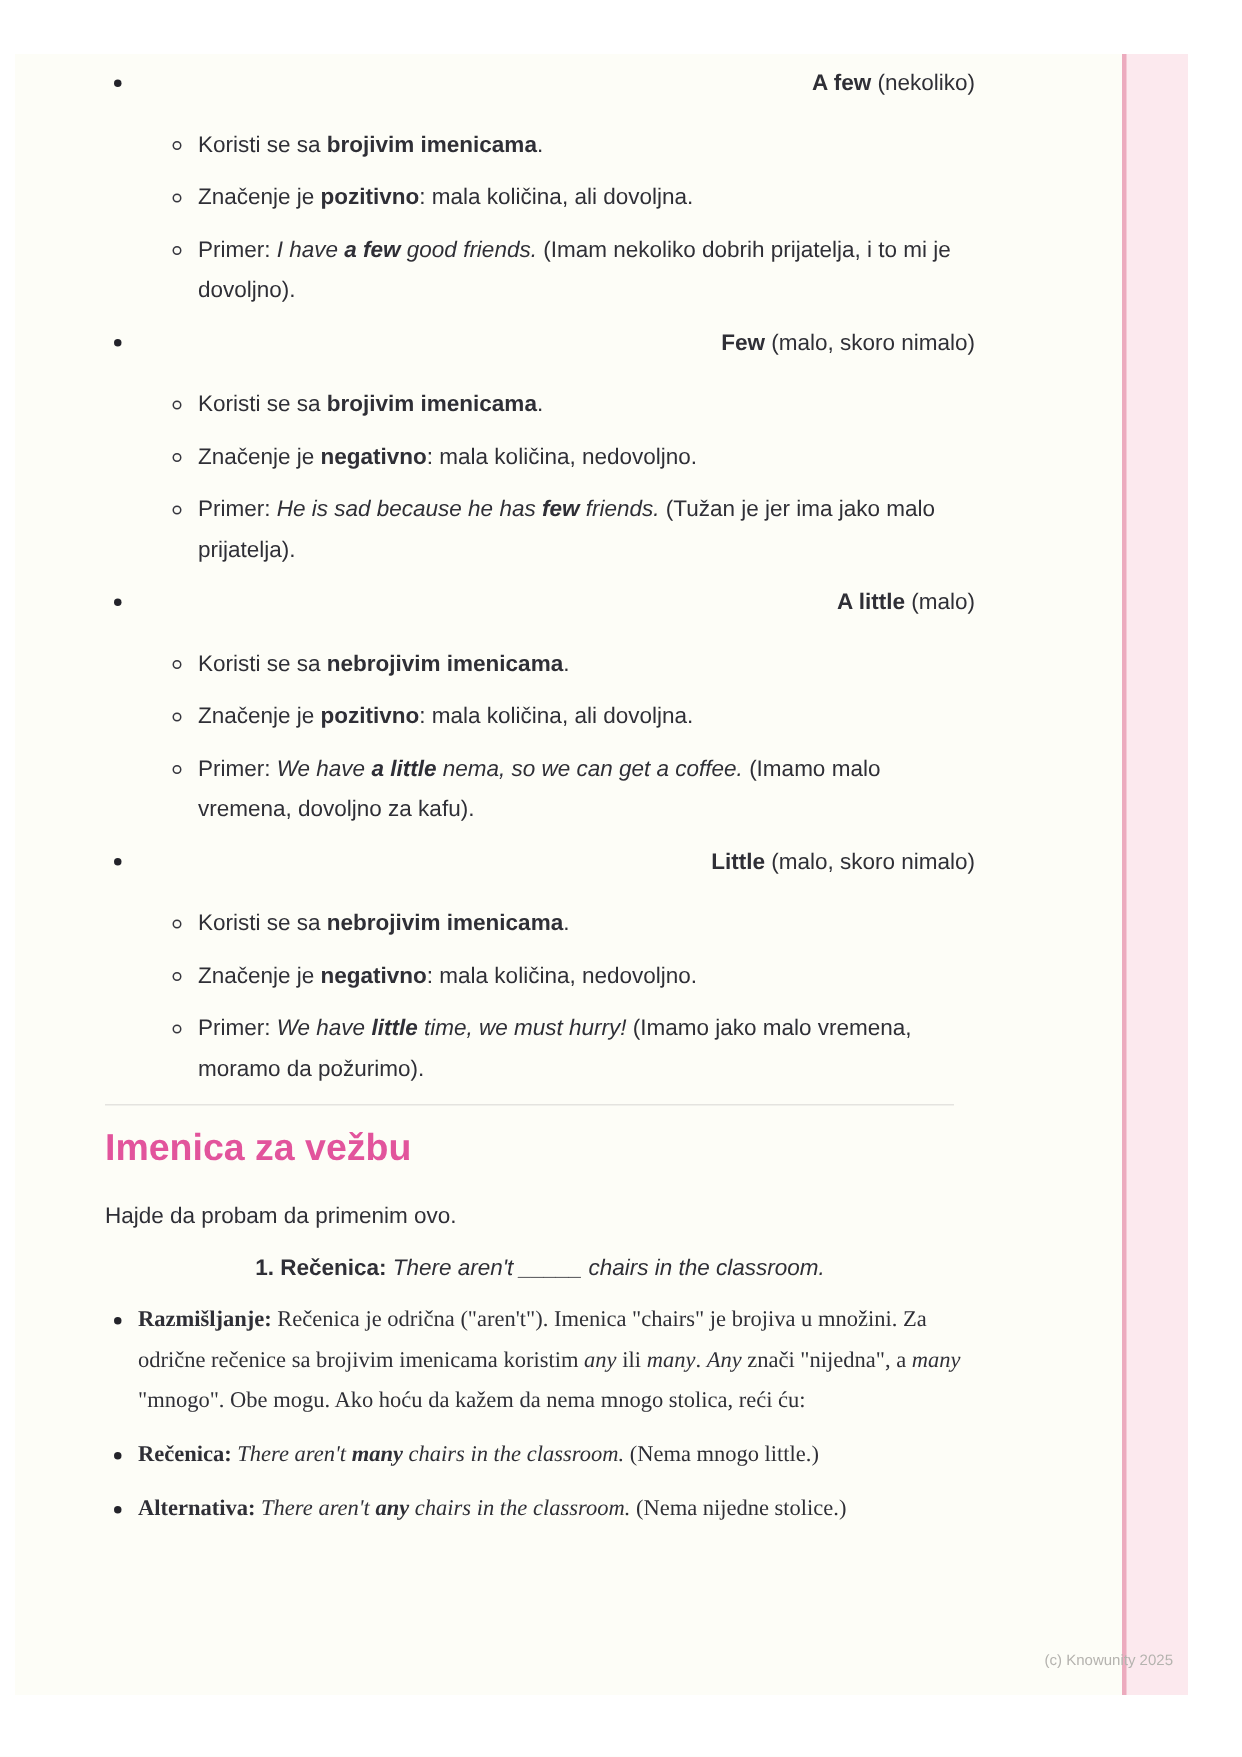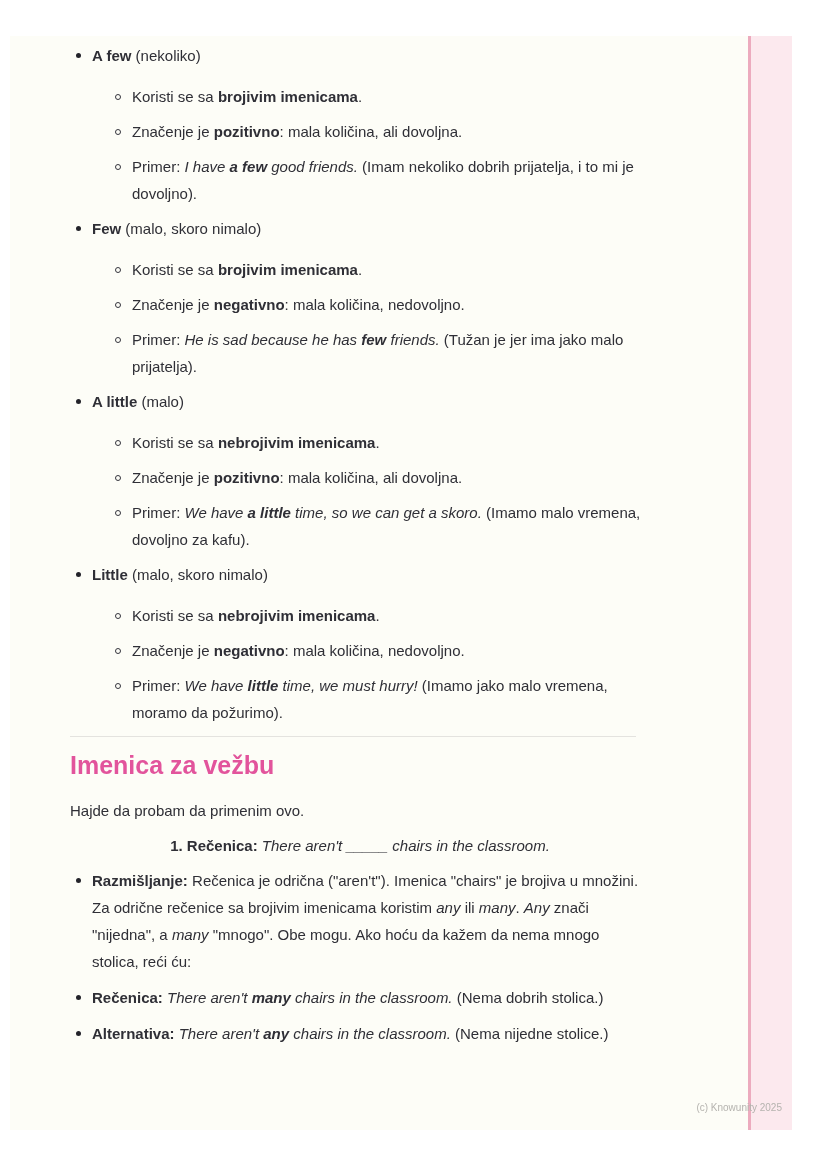--- a/index.html
+++ b/index.html
@@ -30,39 +30,39 @@
     font-size:15px;line-height:27px;z-index:0;
   }
   .b{font-weight:700;}
   .i{font-style:italic;margin-top:10px;}
   ul{list-style:none;margin:0;padding:0;}
   .term{position:relative;padding-left:22px;margin-bottom:4px;}
   .term::before{
     content:"";position:absolute;left:6px;top:11px;width:5px;height:5px;
     border-radius:50%;background:#23232a;
   }
-  .term-title{margin-bottom:14px;}
+  .term-title{margin-bottom:14px;text-align:right;}
   .points{margin-left:20px;}
   .point{position:relative;padding-left:20px;margin-bottom:8px;}
   .point::before{
     content:"";position:absolute;left:3px;top:11px;width:6px;height:6px;
     border-radius:50%;border:1.4px solid #36363e;box-sizing:border-box;background:transparent;
   }
   .divider{
     border:none;border-top:1px solid var(--divider);
     width:566px;margin:10px 0 0 0;
   }
   .practice-heading{
     color:var(--accent);font-size:25px;line-height:32px;font-weight:700;
     margin:12px 0 0 0;letter-spacing:0;
   }
   .intro{margin:16px 0 0 0;}
   .sentence{margin:8px 0 0 0;text-align:center;}
   .answers{margin-top:8px;}
-  .answer{position:relative;padding-left:22px;margin-bottom:9px;}
+  .answer{position:relative;padding-left:22px;margin-bottom:9px;font-family:Liberation Serif, serif;}
   .answer::before{
     content:"";position:absolute;left:6px;top:11px;width:5px;height:5px;
     border-radius:50%;background:#23232a;
   }
   .watermark{
     position:absolute;right:10px;top:1066px;z-index:2;
     font-size:10px;line-height:12px;color:var(--watermark);
     white-space:nowrap;
   }
 </style>
@@ -89,41 +89,41 @@
           <li class="point"><span>Koristi se sa </span><span class="b">brojivim imenicama</span><span>.</span></li>
           <li class="point"><span>Značenje je </span><span class="b">negativno</span><span>: mala količina, nedovoljno.</span></li>
           <li class="point"><span>Primer: </span><span class="i">He is sad because he has </span><span class="b i">few</span><span class="i"> friends.</span><span> (Tužan je jer ima jako malo prijatelja).</span></li>
         </ul>
       </li>
       <li class="term">
         <div class="term-title"><span class="b">A little</span><span> (malo)</span></div>
         <ul class="points">
           <li class="point"><span>Koristi se sa </span><span class="b">nebrojivim imenicama</span><span>.</span></li>
           <li class="point"><span>Značenje je </span><span class="b">pozitivno</span><span>: mala količina, ali dovoljna.</span></li>
-          <li class="point"><span>Primer: </span><span class="i">We have </span><span class="b i">a little</span><span class="i"> time, so we can get a skoro.</span><span> (Imamo malo vremena, dovoljno za kafu).</span></li>
+          <li class="point"><span>Primer: </span><span class="i">We have </span><span class="b i">a little</span><span class="i"> nema, so we can get a coffee.</span><span> (Imamo malo vremena, dovoljno za kafu).</span></li>
         </ul>
       </li>
       <li class="term">
         <div class="term-title"><span class="b">Little</span><span> (malo, skoro nimalo)</span></div>
         <ul class="points">
           <li class="point"><span>Koristi se sa </span><span class="b">nebrojivim imenicama</span><span>.</span></li>
           <li class="point"><span>Značenje je </span><span class="b">negativno</span><span>: mala količina, nedovoljno.</span></li>
           <li class="point"><span>Primer: </span><span class="i">We have </span><span class="b i">little</span><span class="i"> time, we must hurry!</span><span> (Imamo jako malo vremena, moramo da požurimo).</span></li>
         </ul>
       </li>
     </ul>
 
     <hr class="divider">
 
     <h2 class="practice-heading">Imenica za vežbu</h2>
     <p class="intro">Hajde da probam da primenim ovo.</p>
     <p class="sentence"><span class="b">1. Rečenica:</span><span> </span><span class="i">There aren't _____ chairs in the classroom.</span></p>
 
     <ul class="answers">
       <li class="answer"><span class="b">Razmišljanje:</span><span> Rečenica je odrična ("aren't"). Imenica "chairs" je brojiva u množini. Za odrične rečenice sa brojivim imenicama koristim </span><span class="i">any</span><span> ili </span><span class="i">many</span><span>. </span><span class="i">Any</span><span> znači "nijedna", a </span><span class="i">many</span><span> "mnogo". Obe mogu. Ako hoću da kažem da nema mnogo stolica, reći ću:</span></li>
-      <li class="answer"><span class="b">Rečenica:</span><span> </span><span class="i">There aren't </span><span class="b i">many</span><span class="i"> chairs in the classroom.</span><span> (Nema dobrih stolica.)</span></li>
+      <li class="answer"><span class="b">Rečenica:</span><span> </span><span class="i">There aren't </span><span class="b i">many</span><span class="i"> chairs in the classroom.</span><span> (Nema mnogo little.)</span></li>
       <li class="answer"><span class="b">Alternativa:</span><span> </span><span class="i">There aren't </span><span class="b i">any</span><span class="i"> chairs in the classroom.</span><span> (Nema nijedne stolice.)</span></li>
     </ul>
 
   </div>
 
   <div class="watermark">(c) Knowunity 2025</div>
 </div>
 
 </body></html>

